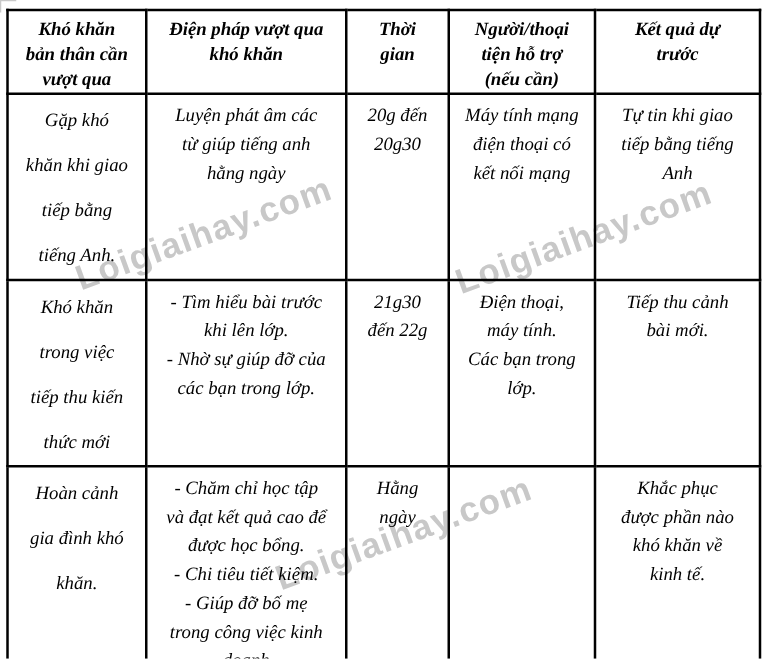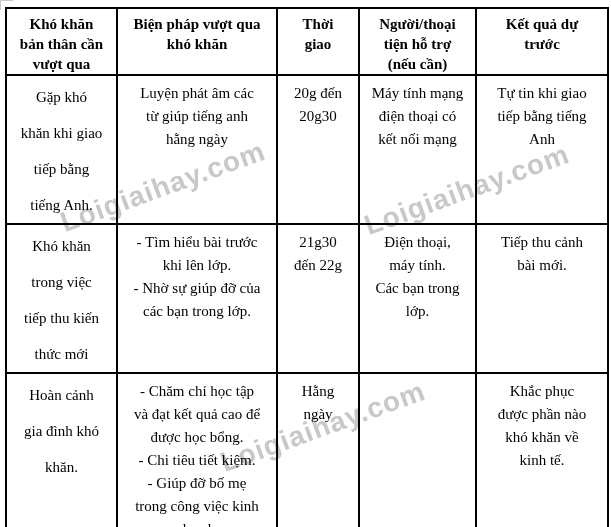--- a/index.html
+++ b/index.html
@@ -57,20 +57,21 @@
   }
   .main-table th, .main-table td {
     border: 2px solid #000000;
     vertical-align: top;
     text-align: center;
     white-space: pre-line;
     overflow: hidden;
     background: transparent;
     font-size: 15px;
     padding: 0 2px;
+    font-style: italic;
   }
   .main-table th {
     font-weight: bold;
     line-height: 20px;
     padding-top: 5px;
   }
   .main-table td {
     line-height: 23px;
     padding-top: 6px;
     margin-left: 12px;
@@ -101,24 +102,24 @@
       <col style="width:160px">
       <col style="width:82px">
       <col style="width:117px">
       <col style="width:132px">
     </colgroup>
     <thead>
       <tr class="hdr">
         <th>Khó khăn
 bản thân cần
 vượt qua</th>
-        <th>Biện pháp vượt qua
+        <th>Điện pháp vượt qua
 khó khăn</th>
         <th>Thời
-giao</th>
+gian</th>
         <th>Người/thoại
 tiện hỗ trợ
 (nếu cần)</th>
         <th>Kết quả dự
 trước</th>
       </tr>
     </thead>
     <tbody>
       <tr class="row-1">
         <td class="loose">Gặp khó

